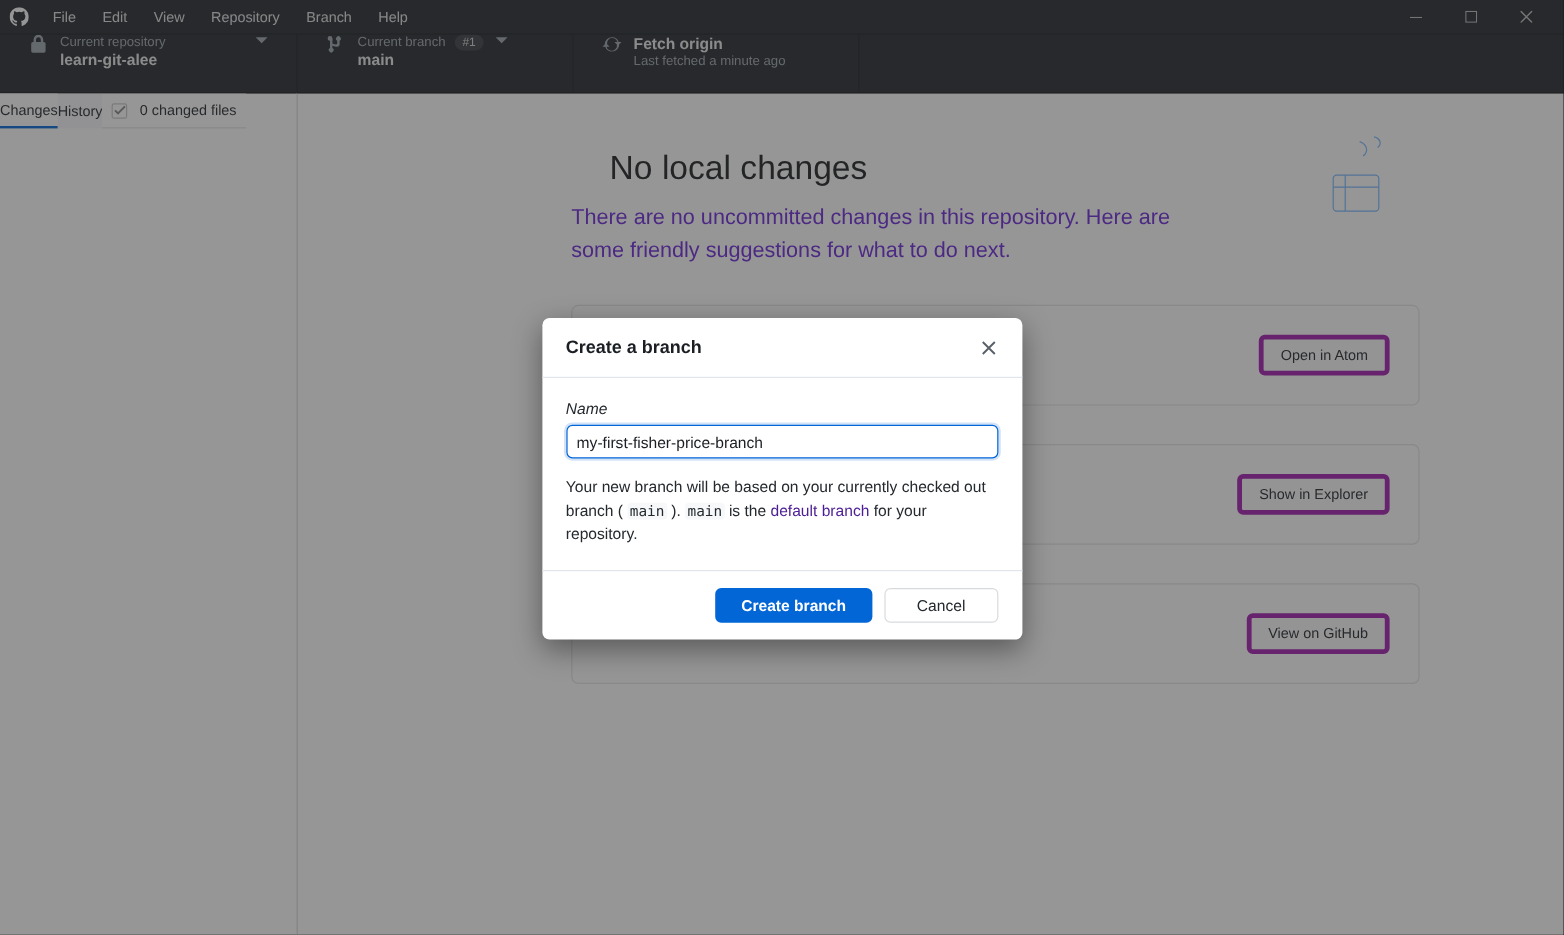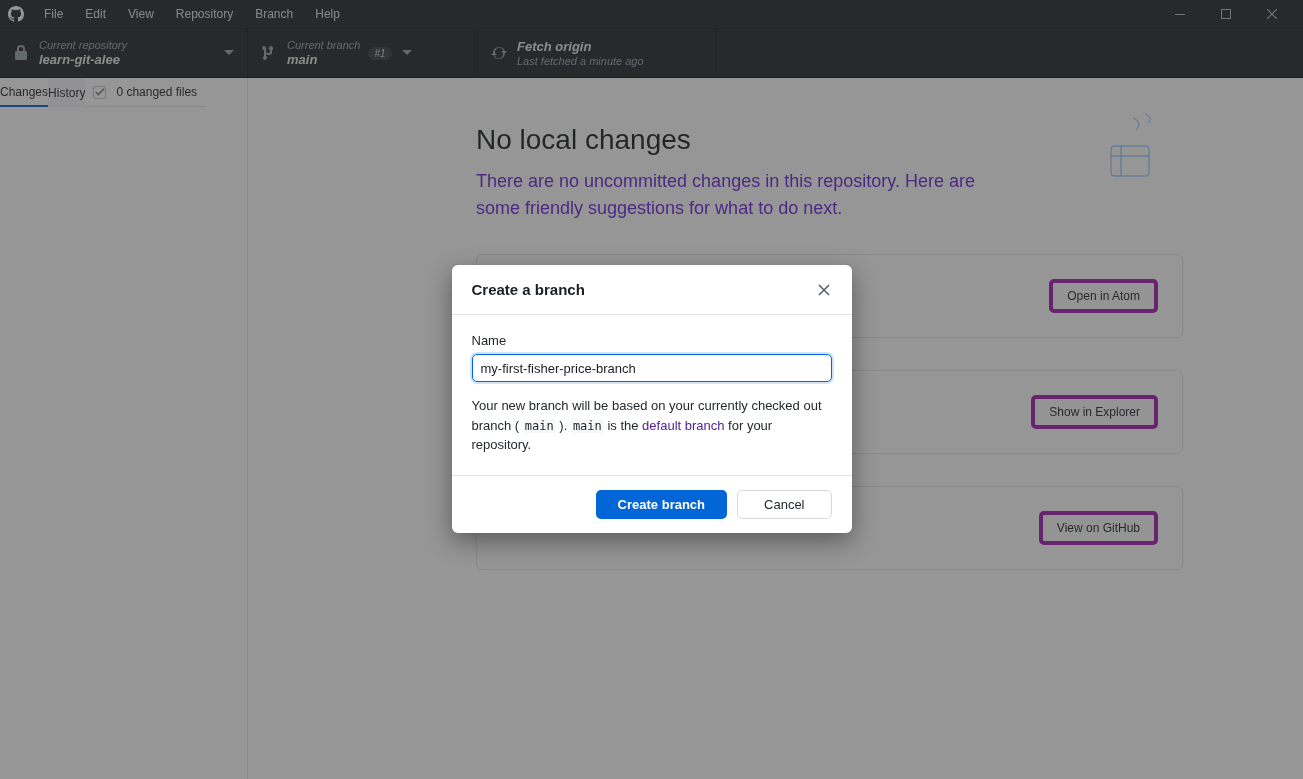--- a/index.html
+++ b/index.html
@@ -6,21 +6,21 @@
   html, body { width: 1303px; height: 779px; overflow: hidden; font-family: -apple-system, BlinkMacSystemFont, "Segoe UI", Helvetica, Arial, sans-serif; font-size: 12px; color: #d2d2d2; background:#1e1e1e; }
   
   .titlebar { display:flex; align-items:center; height:28px; background:#24292e; padding:0 8px; }
   .titlebar .logo { width:16px; height:16px; margin-right:10px; fill:#fff; }
   .menu { display:flex; gap:2px; }
   .menu-item { padding:4px 10px; color:#e1e1e1; cursor:default; font-size:12px; }
   .window-controls { margin-left:auto; display:flex; }
   .wc { width:46px; height:28px; display:flex; align-items:center; justify-content:center; color:#bdbdbd; }
   
   .toolbar { display:flex; height:50px; background:#24292e; border-top:1px solid #1b1f23; border-bottom:1px solid #141414; }
-  .tool { display:flex; align-items:center; padding:0 13px; border-right:1px solid #1b1f23; position:relative;font-style:italic; }
+  .tool { display:flex; align-items:flex-start; padding:0 24px; border-right:1px solid #1b1f23; position:relative; }
   .tool.repo { width:248px; }
   .tool.branch { width:230px; }
   .tool.fetch { width:238px; }
   .tool .icon { width:16px; height:16px; fill:#9da5ad; margin-right:10px; flex-shrink:0; }
   .tool .label { font-size:11px; color:#9da5ad; }
   .tool .value { font-size:13px; color:#e8e8e8; font-weight:600; }
   .tool .col { display:flex; flex-direction:column; justify-content:center; gap:1px; }
   .tool .chev, .tool .drop { margin-left:auto; fill:#9da5ad; width:10px; height:10px; }
   .pill { background:#3a3f44; color:#d2d2d2; font-size:10px; border-radius:8px; padding:1px 6px; margin-left:8px; }
   
@@ -36,34 +36,34 @@
   .commit-form { padding:8px; border-top:1px solid #e1e4e8; background:#fff; }
   .avatar { width:24px; height:24px; border-radius:50%; background:radial-gradient(circle at 35% 35%, #b7d3e8 0 40%, #8aa7bd 41% 100%); display:inline-block; vertical-align:middle; margin-right:6px; }
   .summary-row { display:flex; align-items:center; margin-bottom:6px; }
   .summary-input { flex:1; height:26px; border:1px solid #d8dbde; border-radius:4px; padding:0 8px; font-size:12px; color:#6a737d; }
   .desc-input { width:100%; height:70px; border:1px solid #d8dbde; border-radius:4px; padding:6px 8px; font-size:12px; color:#6a737d; resize:none; }
   .add-co { margin-top:4px; color:#586069; }
   .add-co svg { width:14px; height:14px; fill:#586069; vertical-align:middle; }
   .commit-btn { margin-top:8px; width:100%; height:28px; background:#5294e2; color:#fff; border:none; border-radius:4px; font-size:12px; font-weight:600; opacity:0.9; }
   
   .main { flex:1; background:#ffffff; padding:46px 120px 0 228px; position:relative; color:#24292e; }
-  .main h1 { font-size:28px; font-weight:300; color:#1b1f23; margin-bottom:12px; }
+  .main h1 { font-size:28px; font-weight:300; color:#1b1f23; margin-bottom:12px;margin-left:32px; }
   .main .subtitle { font-size:18px; color:#6d28d9; max-width:500px; line-height:1.5; }
   .card { border:1px solid #e1e4e8; border-radius:6px; padding:24px; margin-top:32px; display:flex; align-items:center; justify-content:space-between; }
   .card .left-text { font-size:14px; color:#24292e; }
   .card .btn { border:4px solid #a21caf; background:#fafbfc; color:#24292e; font-size:12px; padding:6px 14px; border-radius:5px; }
   .illus { position:absolute; top:30px; right:130px; width:80px; height:80px; }
   
   .overlay { position:absolute; inset:0; background:rgba(60,60,60,0.35); display:flex; align-items:flex-start; justify-content:center; }
   .dialog { margin-top:265px; width:400px; background:#fff; border-radius:6px; box-shadow:0 8px 24px rgba(0,0,0,.4); display:flex; flex-direction:column; }
   .dlg-header { display:flex; align-items:center; justify-content:space-between; padding:16px 20px; border-bottom:1px solid #e1e4e8; }
   .dlg-header h2 { font-size:15px; font-weight:600; color:#1b1f23; }
   .dlg-close { width:16px; height:16px; fill:#586069; cursor:pointer; }
   .dlg-body { padding:18px 20px 20px; }
-  .dlg-body .field-label { font-size:13px; color:#24292e; margin-bottom:6px; display:block; }
+  .dlg-body .field-label { font-size:13px; color:#24292e; margin-bottom:6px; display:block;font-style:italic; }
   .dlg-input { width:100%; height:28px; border:1px solid #0366d6; border-radius:5px; padding:0 8px; font-size:13px; color:#1b1f23; outline:none; box-shadow:0 0 0 2px rgba(3,102,214,.18); font-family:inherit; }
   .dlg-help { margin-top:14px; font-size:13px; color:#24292e; line-height:1.5; }
   .dlg-help code { font-family: SFMono-Regular, Consolas, monospace; background:#f6f8fa; padding:0 2px; border-radius:3px; font-size:12px; }
   .dlg-help a { color:#4c1d95; text-decoration:none; }
   .dlg-footer { border-top:1px solid #e1e4e8; padding:14px 20px; display:flex; justify-content:flex-end; gap:10px; }
   .btn-primary { background:#0366d6; color:#fff; border:none; border-radius:5px; padding:6px 22px; font-size:13px; font-weight:600; }
   .btn-secondary { background:#fff; color:#24292e; border:1px solid #d8dbde; border-radius:5px; padding:6px 26px; font-size:13px; }
   
   .shell { position:relative; width:1303px; height:779px; }
   .dimmable { filter: brightness(0.78); }

